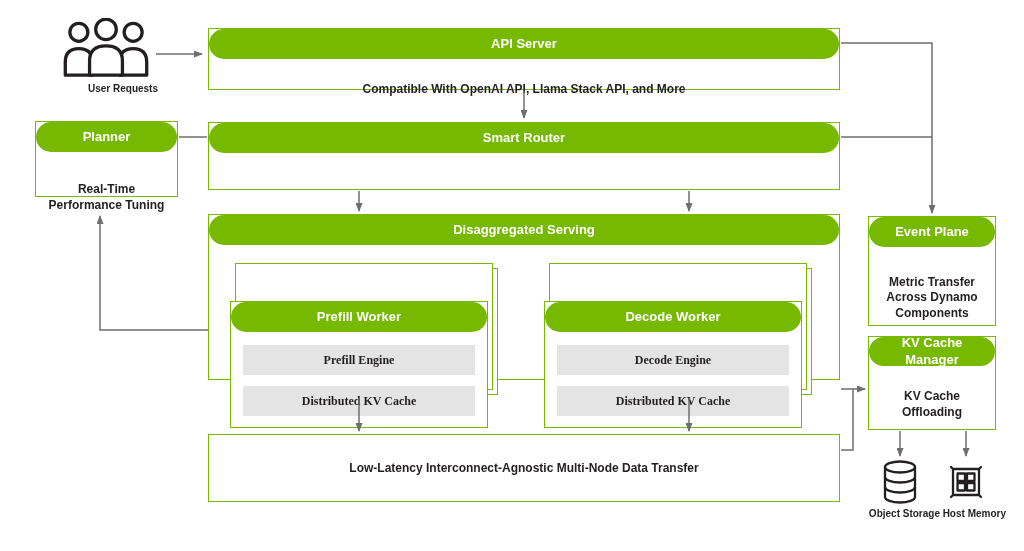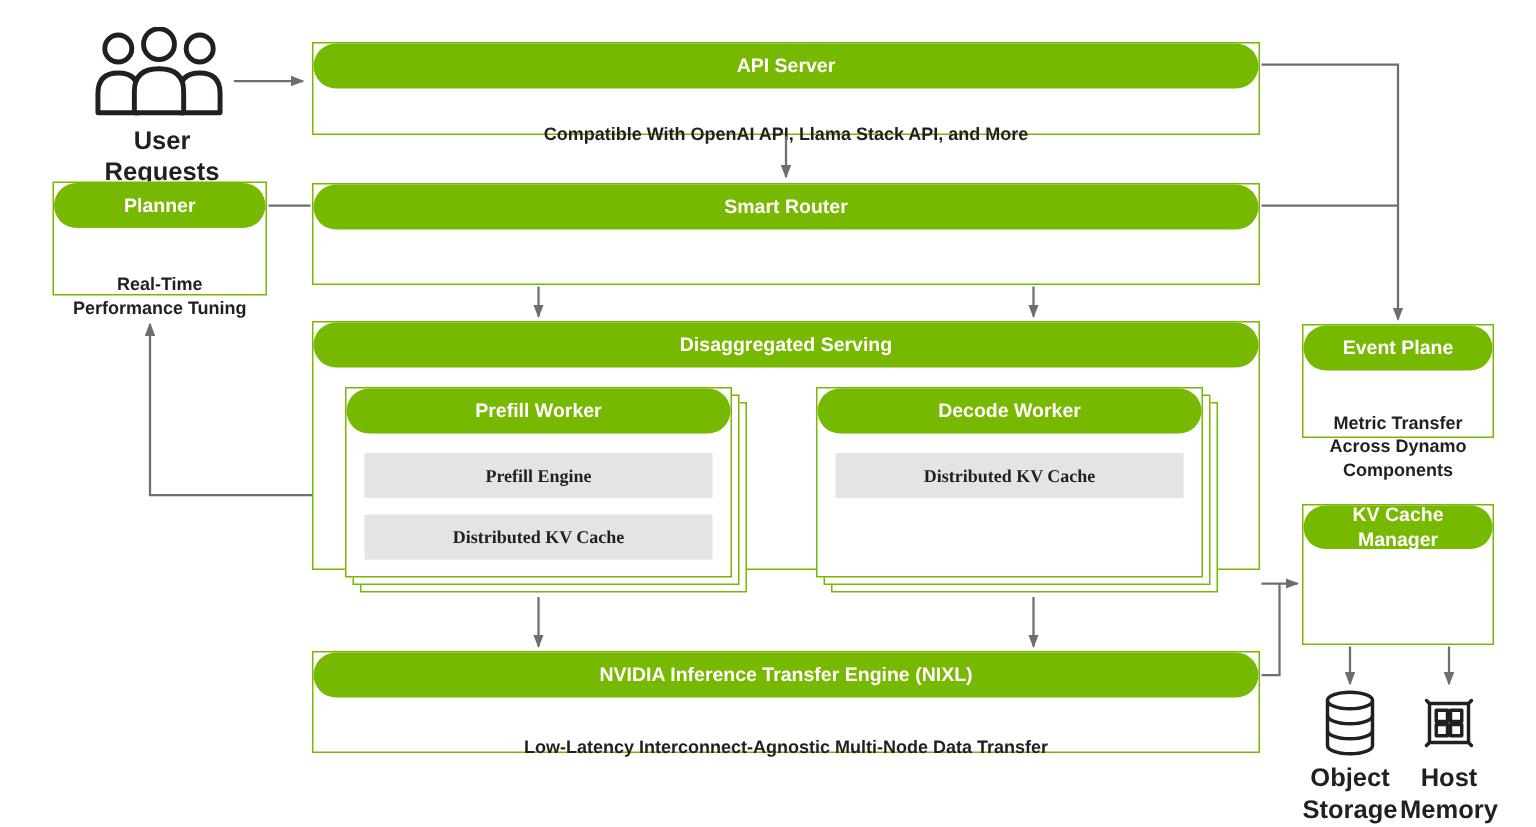--- a/index.html
+++ b/index.html
@@ -10,26 +10,26 @@
   .box { position:absolute; border:1px solid var(--box_border,#76B900); background:#fff; }
   .hdr { background:var(--nvidia_green,#76B900); color:#fff; font-weight:700; font-size:13px;
          display:flex; align-items:center; justify-content:center; text-align:center; line-height:1.25;border-radius:15px; }
   .bdy { display:flex; align-items:center; justify-content:center; text-align:center;
          font-weight:700; font-size:12px; color:var(--text,#231f20); padding:2px 10px; line-height:1.3;margin-top:16px; }
   .serving-body { position:relative; height:174px; }
   .stack { position:absolute; width:258px; height:127px; }
   .layer { position:absolute; inset:0; border:1px solid var(--box_border,#76B900); background:#fff; }
   .layer.l1 { transform:translate(5px,5px); z-index:1; }
   .layer.l2 { transform:translate(10px,10px); z-index:0; }
-  .card { position:relative; z-index:2; width:100%; height:100%; border:1px solid var(--box_border,#76B900); background:#fff; }
+  .card { position:relative; z-index:2; width:100%; height:100%; border:1px solid var(--box_border,#76B900); background:#fff;margin-top:43px; }
   .card .hdr { height:30px; }
   .card-body { padding:13px 12px 0; display:flex; flex-direction:column; gap:11px;font-family:Liberation Serif, serif; }
   .gray-item { height:30px; background:var(--gray_item,#e4e4e4); display:flex; align-items:center;
                justify-content:center; font-weight:700; font-size:12px; color:var(--text,#231f20); }
-  .icon-label { position:absolute; text-align:center; font-weight:700; font-size:17px;
+  .icon-label { position:absolute; text-align:right; font-weight:700; font-size:10px;
                 color:var(--text,#231f20); line-height:1.25; }
   .connectors { position:absolute; top:0; left:0; pointer-events:none; z-index:30; }
   .conn { stroke:var(--connector,#6d6e71); stroke-width:1.5; fill:none; }
   .arrowhead { fill:var(--connector,#6d6e71); }
   .glyph { stroke:var(--text,#231f20); stroke-width:2.3; fill:#fff; stroke-linejoin:round; stroke-linecap:round; }
   .glyph-line { stroke:var(--text,#231f20); stroke-width:2.3; fill:none; stroke-linecap:round; }
 </style>
 </head>
 <body>
 
@@ -74,40 +74,41 @@
           </div>
         </div>
       </div>
 
       <div class="stack" style="left:335px;top:13px">
         <div class="layer l2"></div>
         <div class="layer l1"></div>
         <div class="card">
           <div class="hdr">Decode Worker</div>
           <div class="card-body">
+            <div class="gray-item">Decode Engine</div>
             <div class="gray-item">Distributed KV Cache</div>
           </div>
         </div>
       </div>
 
     </div>
   </div>
 
   <div class="box" style="left:208px;top:434px;width:632px;height:68px">
-    <div class="hdr" style="height:30px">NVIDIA Inference Transfer Engine (NIXL)</div>
     <div class="bdy" style="height:36px">Low-Latency Interconnect-Agnostic Multi-Node Data Transfer</div>
   </div>
 
-  <div class="box" style="left:868px;top:216px;width:128px;height:76px">
+  <div class="box" style="left:868px;top:216px;width:128px;height:110px">
     <div class="hdr" style="height:30px">Event Plane</div>
     <div class="bdy" style="height:70px">Metric Transfer Across Dynamo Components</div>
   </div>
 
   <div class="box" style="left:868px;top:336px;width:128px;height:94px">
     <div class="hdr" style="height:29px;padding:0 16px">KV Cache Manager</div>
+    <div class="bdy" style="height:46px;padding:2px 24px">KV Cache Offloading</div>
   </div>
 
   <svg class="abs" style="left:882px;top:460px" width="36" height="44" viewBox="0 0 36 44">
     <path class="glyph" d="M3 7 V37 a15 5.5 0 0 0 30 0 V7"></path>
     <ellipse class="glyph" cx="18" cy="7" rx="15" ry="5.5"></ellipse>
     <path class="glyph-line" d="M3 17 a15 5.5 0 0 0 30 0"></path>
     <path class="glyph-line" d="M3 27 a15 5.5 0 0 0 30 0"></path>
   </svg>
   <div class="icon-label" style="left:860px;top:508px;width:80px">Object Storage</div>
 

